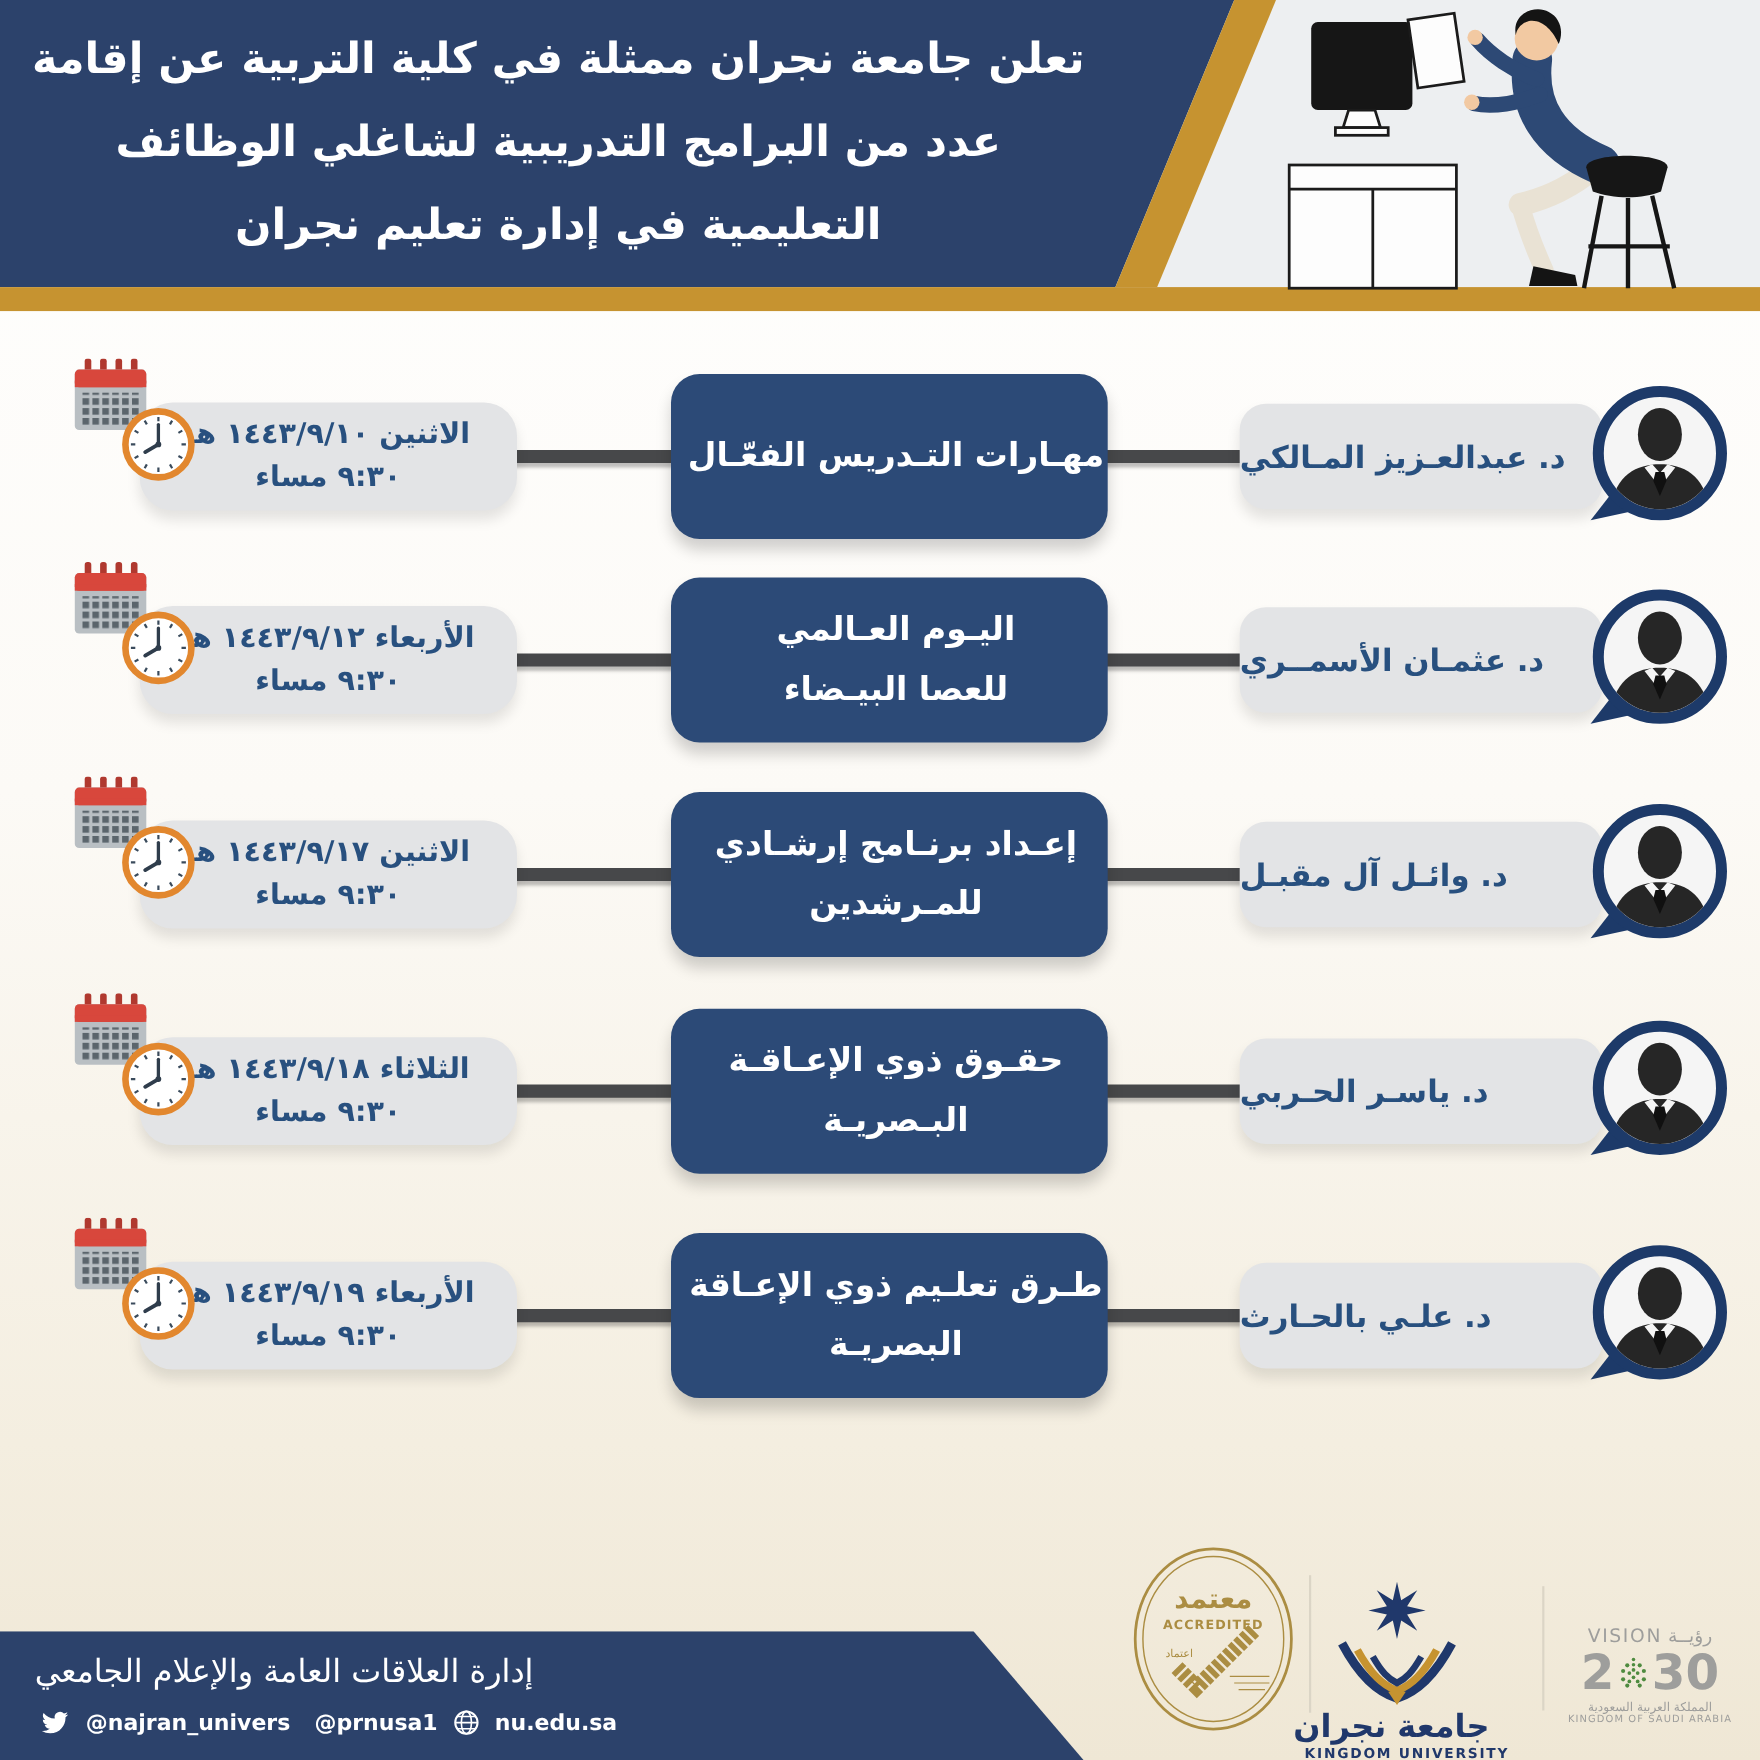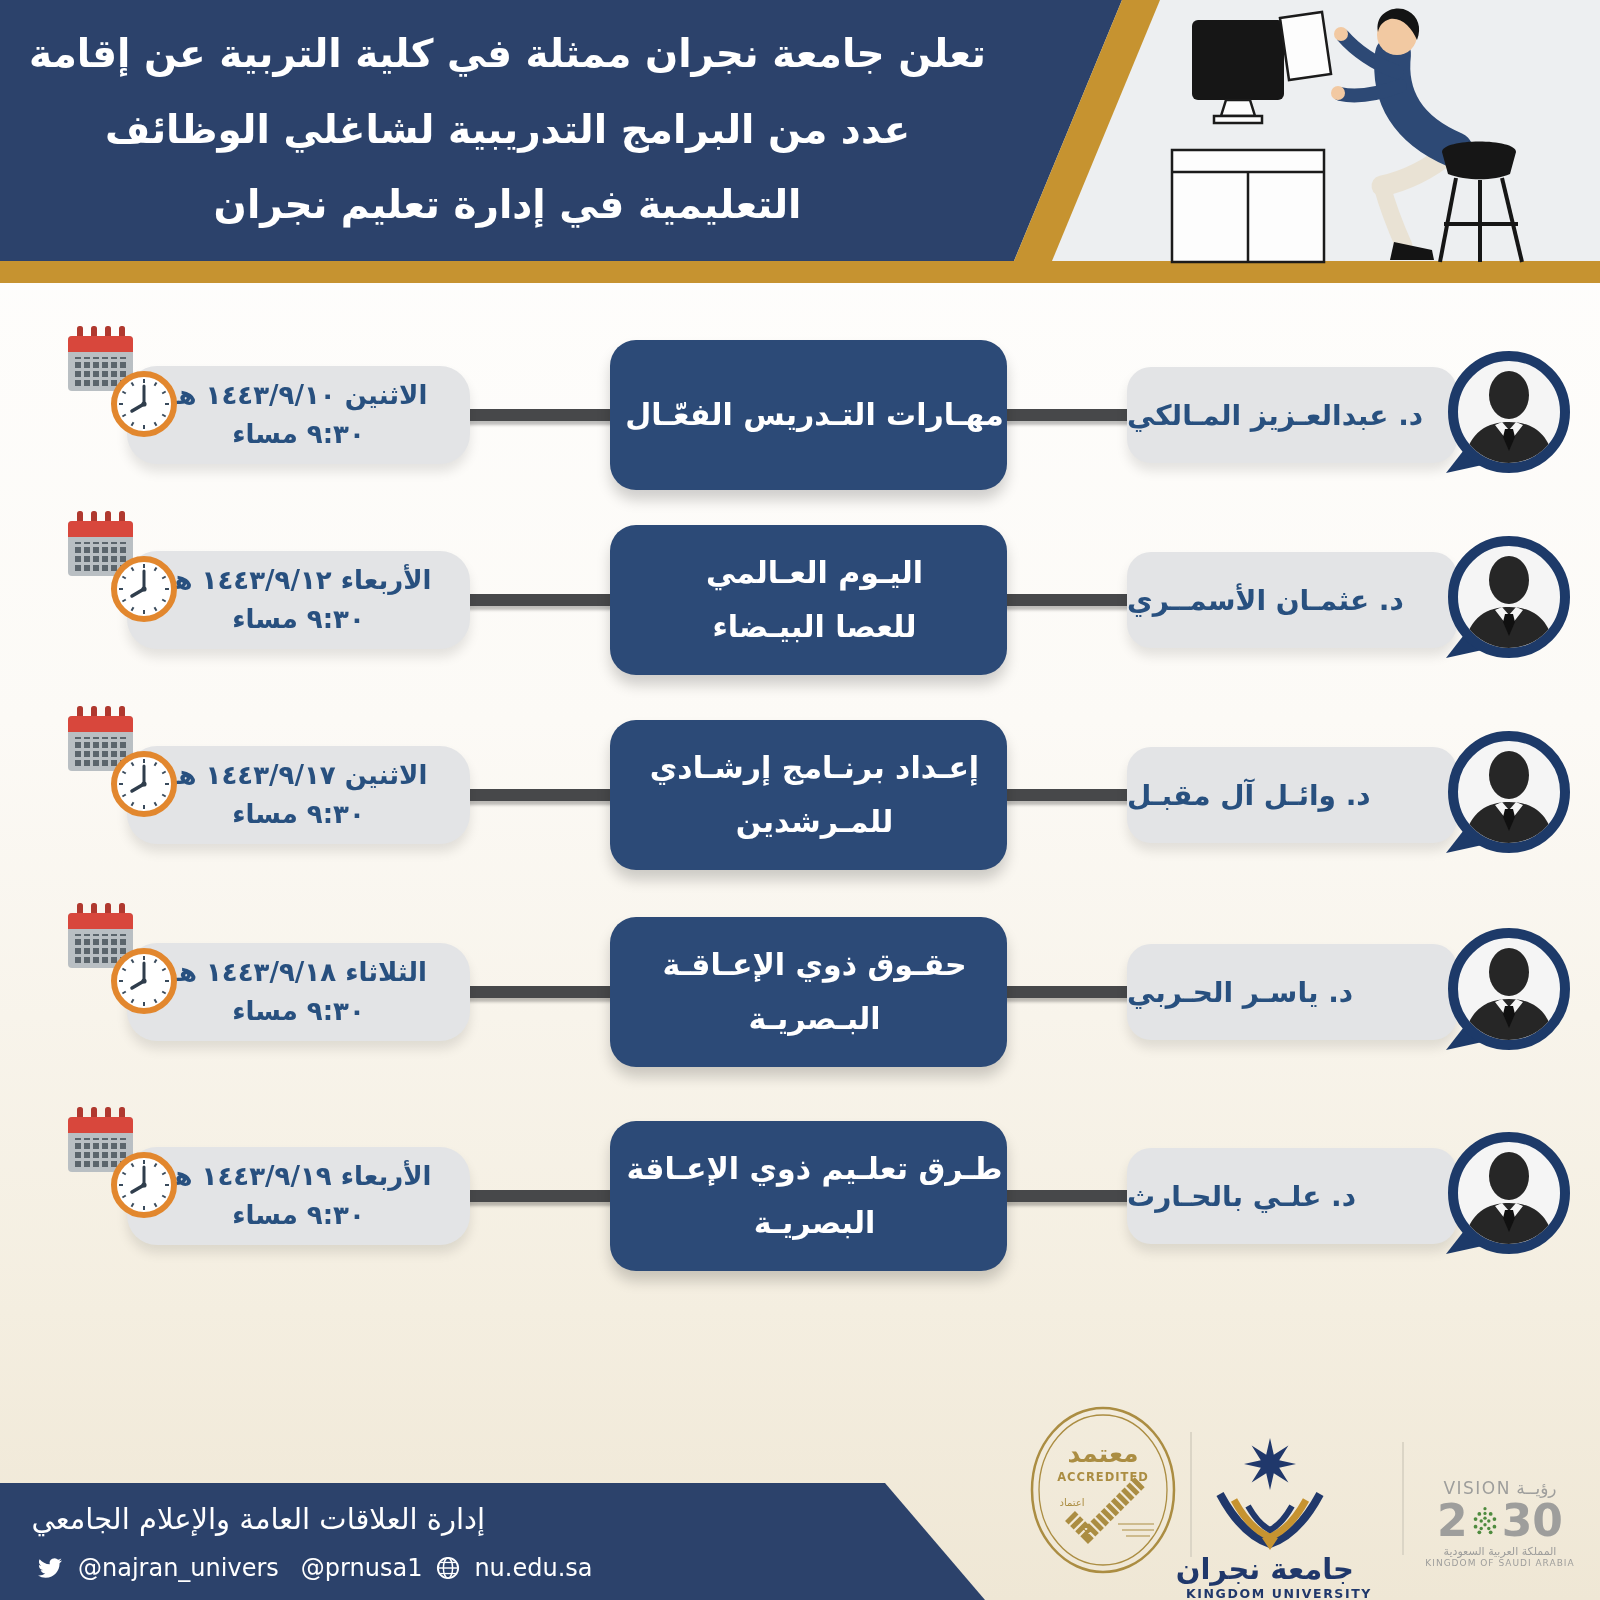--- a/index.html
+++ b/index.html
@@ -33,22 +33,22 @@
   .presenter-pill{position:absolute;left:1127px;top:27px;width:330px;height:96px;
     background:#e3e4e6;border-radius:24px;display:flex;justify-content:flex-end;
     align-items:center;direction:rtl;color:#28507f;font-weight:700;font-size:28px;
     z-index:1;box-shadow:0 8px 12px rgba(0,0,0,.10);white-space:nowrap;}
   .avatar-wrap{position:absolute;left:1441px;top:6px;width:136px;height:136px;z-index:2;}
 
   
   .footer-wedge{position:absolute;left:0;top:1483px;z-index:1;}
   .dept{position:absolute;left:55px;top:1502px;width:430px;text-align:center;direction:rtl;
     color:#ffffff;font-size:29px;font-weight:500;white-space:nowrap;z-index:2;}
-  .social{position:absolute;left:36px;top:1554px;display:flex;align-items:center;gap:14px;
-    color:#ffffff;font-size:24px;font-weight:400;z-index:2;}
+  .social{position:absolute;left:36px;top:1554px;display:flex;gap:14px;
+    color:#ffffff;font-size:20px;font-weight:700;z-index:2;}
   .social .handle2{margin-left:8px;}
   .social svg{display:block;}
 
   .badge-accredited{position:absolute;left:1028px;top:1404px;z-index:1;}
   .sep{position:absolute;width:2px;background:#dbd5c6;z-index:1;}
   .sep1{left:1190px;top:1432px;height:125px;}
   .sep2{left:1402px;top:1442px;height:113px;}
 
   .najran-logo{position:absolute;left:1186px;top:1438px;width:168px;text-align:center;z-index:1;}
   .nu-ar{color:#20386b;font-size:29px;font-weight:700;direction:rtl;line-height:1.1;margin-top:-2px;white-space:nowrap;}

